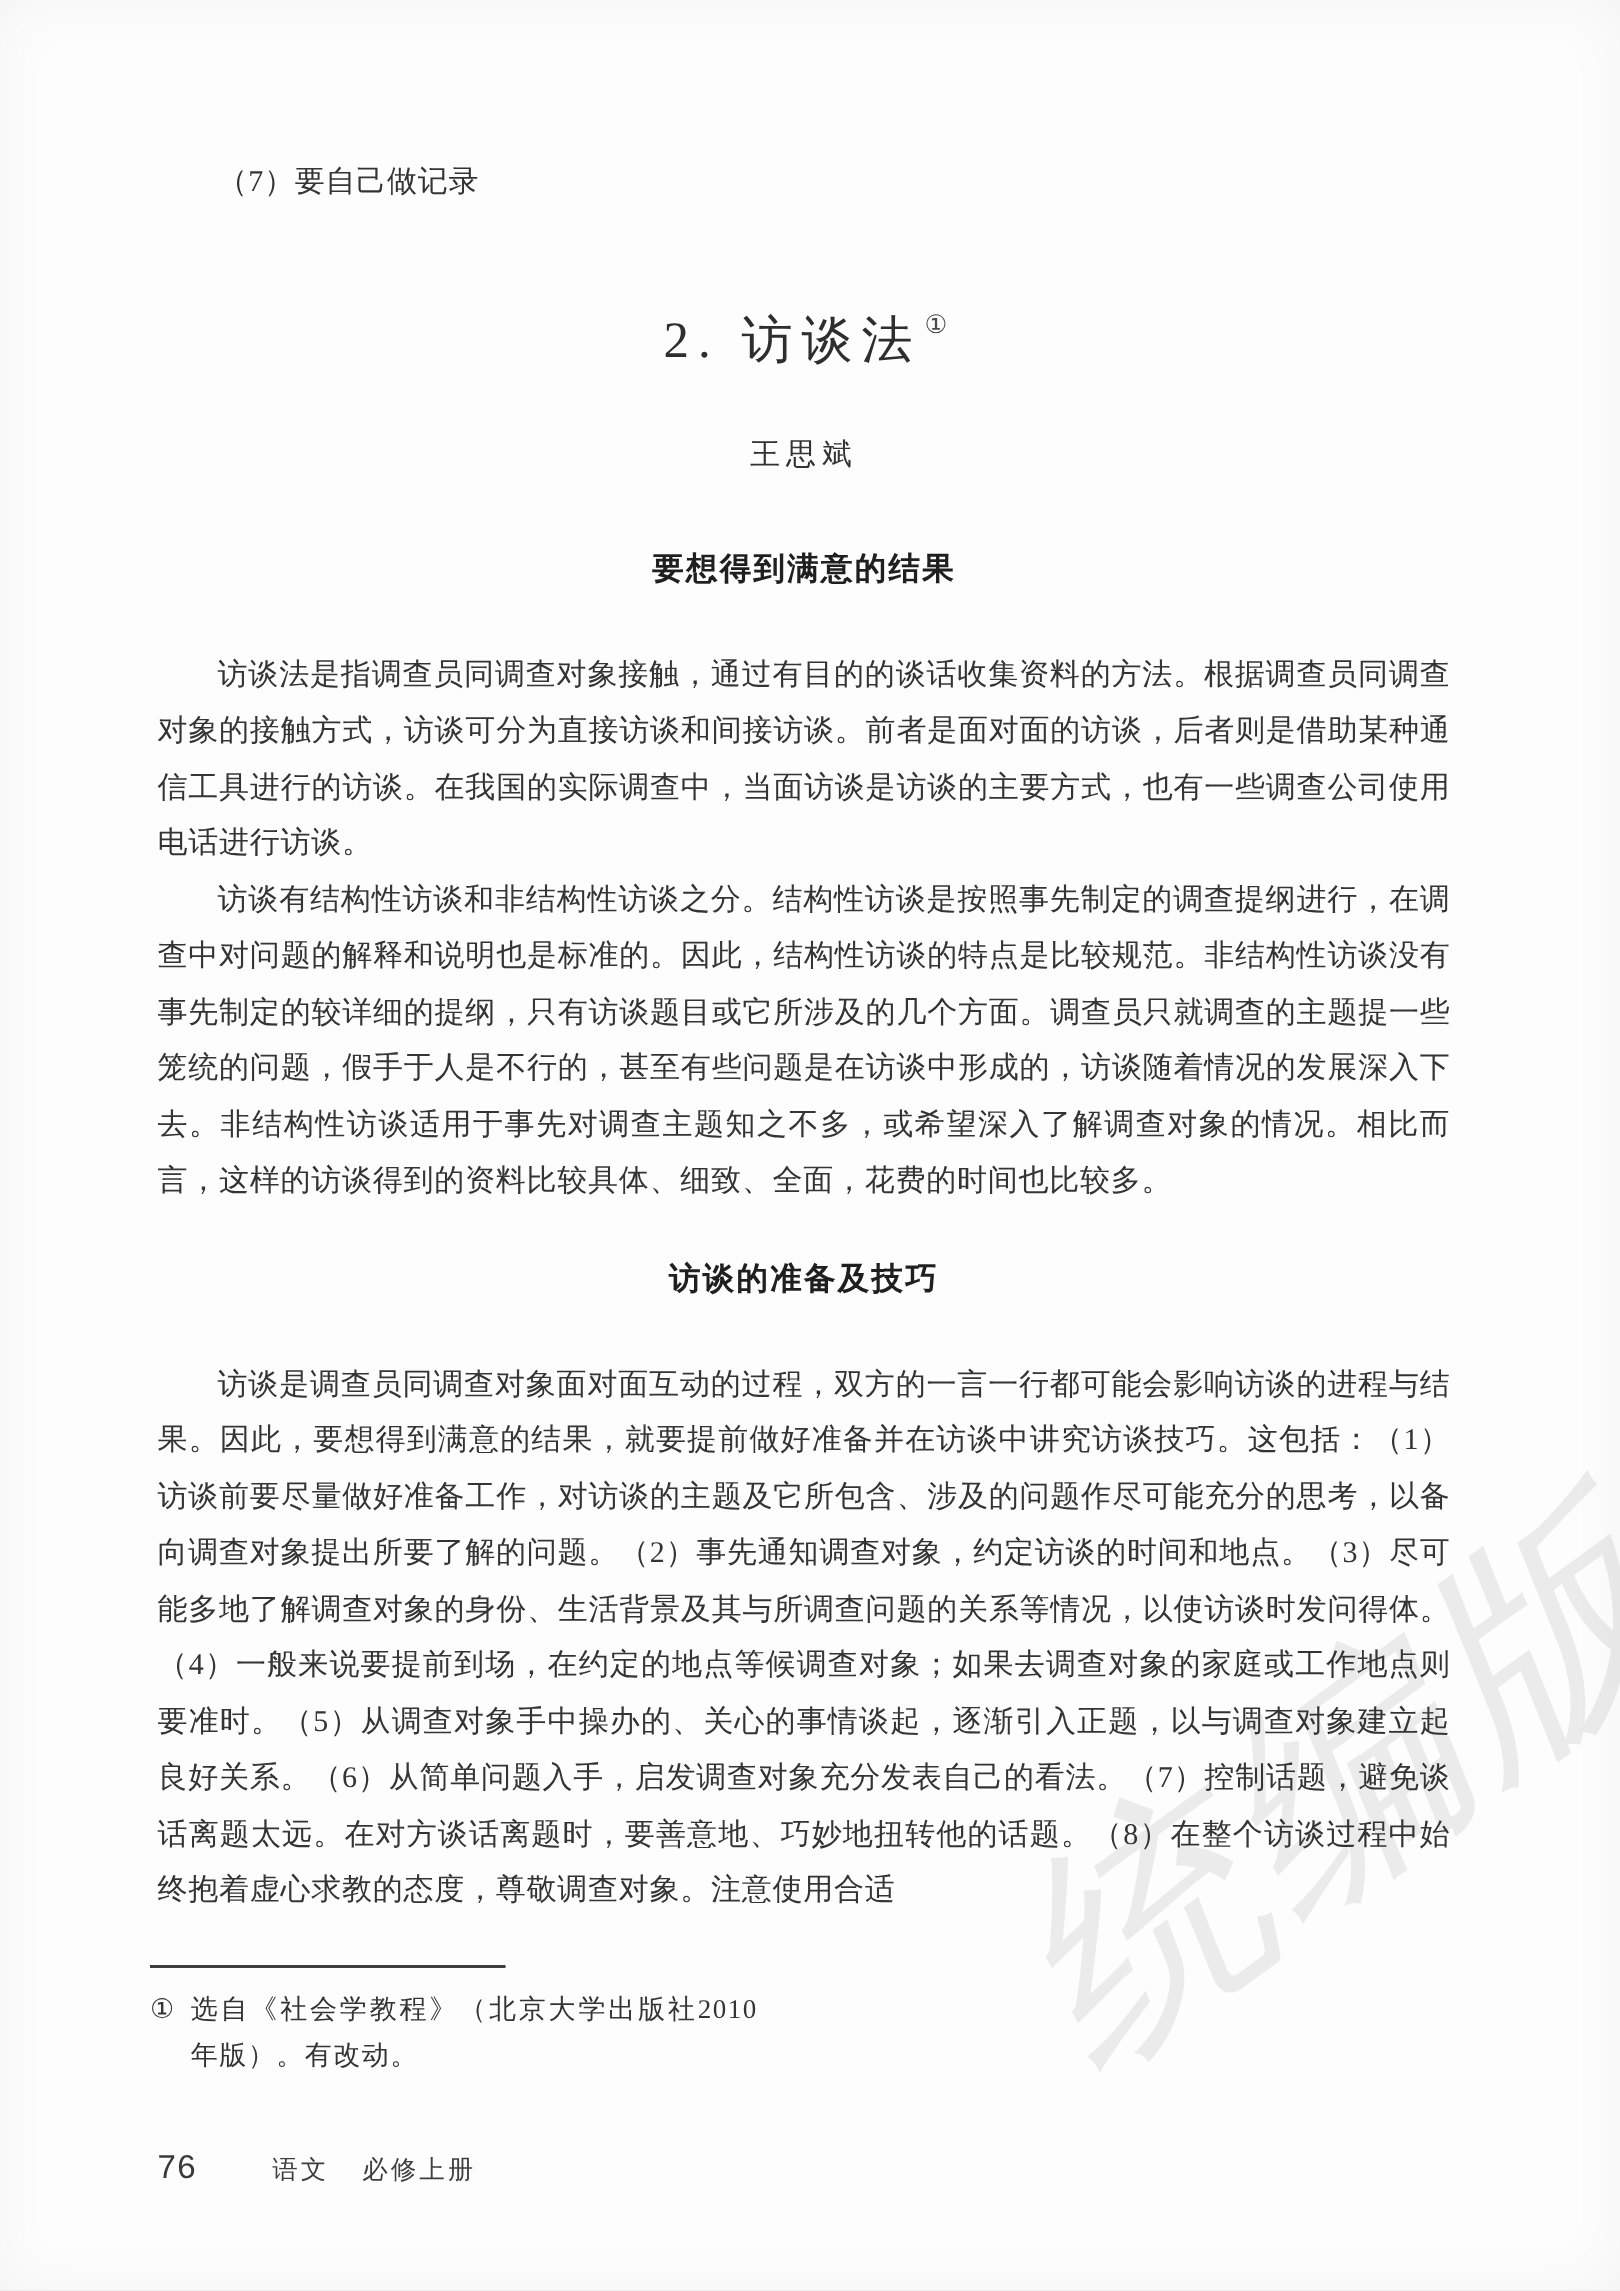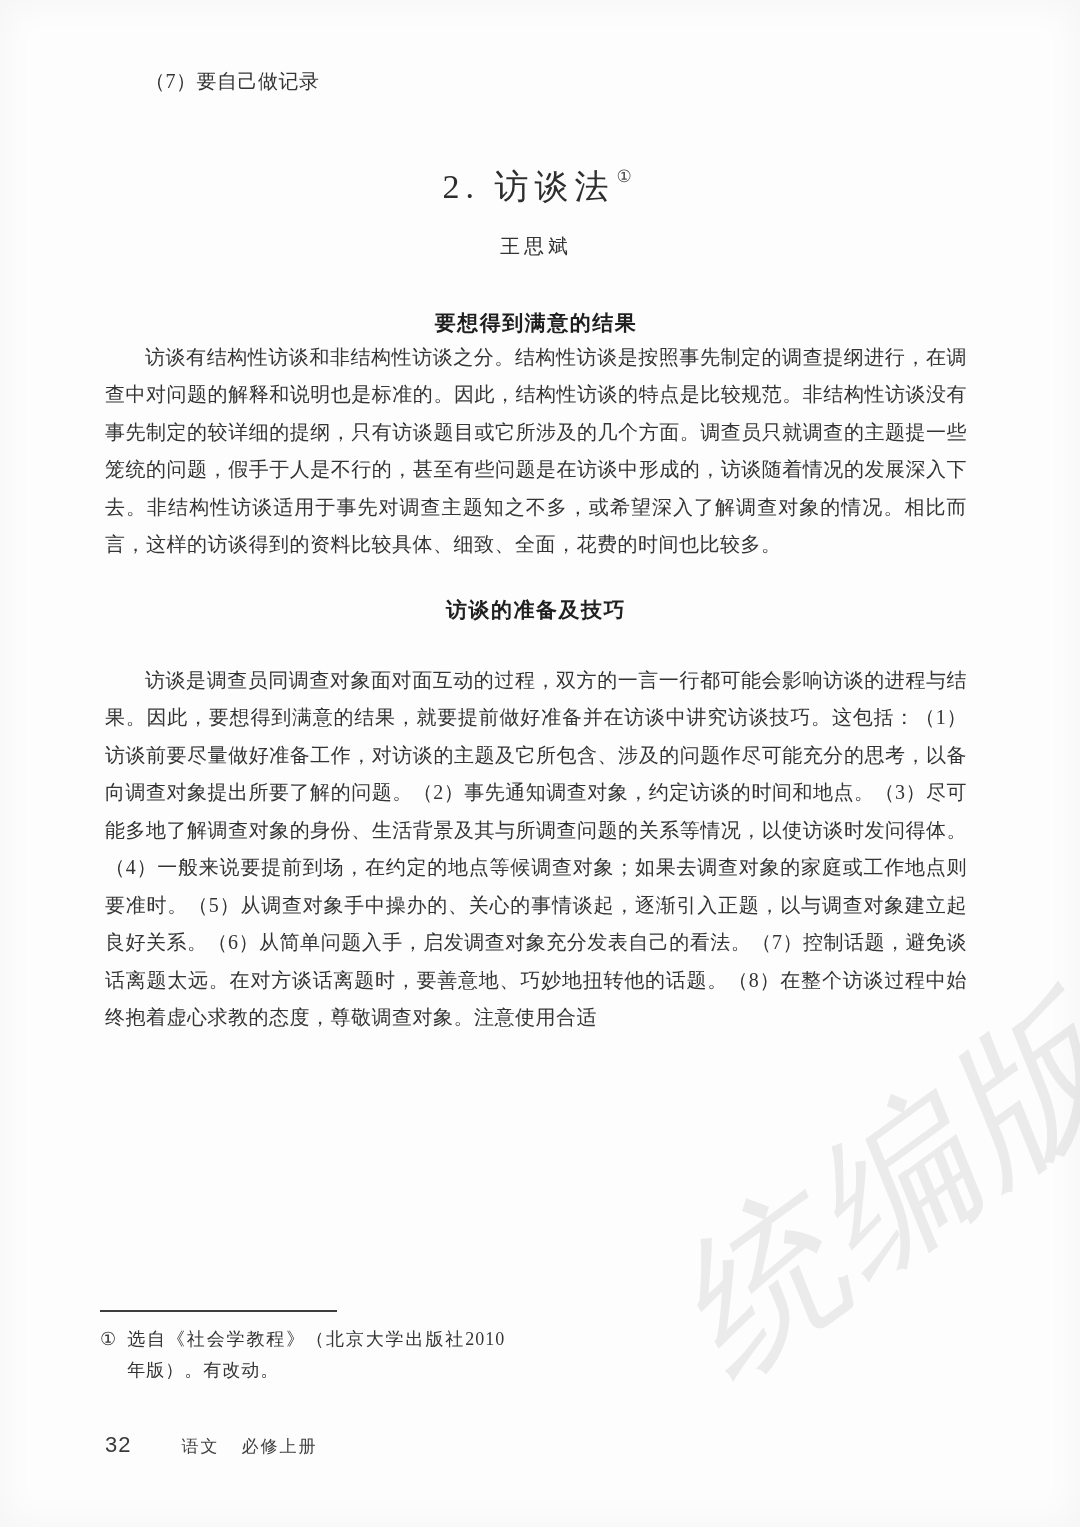--- a/index.html
+++ b/index.html
@@ -22,40 +22,40 @@
     width: 862px;
   }
   .body-text {
     font-size: 20px;
     line-height: 37.5px;
     text-align: justify;
     text-justify: inter-ideograph;
     letter-spacing: 0.5px;
   }
   .indent { text-indent: 2em; }
-  .intro-item { margin-top: 63px; }
+  .intro-item { margin-top: 103px; }
   .article-title {
     margin-top: 56px;
     text-align: center;
     font-size: 34px;
     line-height: 48px;
     font-weight: 400;
     color: #2e2e2e;
     letter-spacing: 6px;
   }
   .article-title sup {
     font-size: 17px;
     letter-spacing: 0;
     position: relative;
     top: -4px;
     left: 2px;
     color: #4a4a4a;
   }
   .article-author {
-    margin-top: 20px;
+    margin-top: 36px;
     text-align: center;
     font-size: 20px;
     line-height: 30px;
     letter-spacing: 4px;
     color: #333;
   }
   .section-heading {
     text-align: center;
     font-size: 21px;
     line-height: 32px;
@@ -127,36 +127,37 @@
 
     <div class="body-text indent intro-item">（7）要自己做记录</div>
 
 
     <h1 class="article-title"><span>2. 访谈法</span><sup>①</sup></h1>
 
     <div class="article-author">王思斌</div>
 
     <h2 class="section-heading heading-1">要想得到满意的结果</h2>
 
+    <p class="body-text indent para-first">访谈法是指调查员同调查对象接触，通过有目的的谈话收集资料的方法。根据调查员同调查对象的接触方式，访谈可分为直接访谈和间接访谈。前者是面对面的访谈，后者则是借助某种通信工具进行的访谈。在我国的实际调查中，当面访谈是访谈的主要方式，也有一些调查公司使用电话进行访谈。</p>
 
     <p class="body-text indent">访谈有结构性访谈和非结构性访谈之分。结构性访谈是按照事先制定的调查提纲进行，在调查中对问题的解释和说明也是标准的。因此，结构性访谈的特点是比较规范。非结构性访谈没有事先制定的较详细的提纲，只有访谈题目或它所涉及的几个方面。调查员只就调查的主题提一些笼统的问题，假手于人是不行的，甚至有些问题是在访谈中形成的，访谈随着情况的发展深入下去。非结构性访谈适用于事先对调查主题知之不多，或希望深入了解调查对象的情况。相比而言，这样的访谈得到的资料比较具体、细致、全面，花费的时间也比较多。</p>
 
     <h2 class="section-heading heading-2">访谈的准备及技巧</h2>
 
     <p class="body-text indent para-first">访谈是调查员同调查对象面对面互动的过程，双方的一言一行都可能会影响访谈的进程与结果。因此，要想得到满意的结果，就要提前做好准备并在访谈中讲究访谈技巧。这包括：（1）访谈前要尽量做好准备工作，对访谈的主题及它所包含、涉及的问题作尽可能充分的思考，以备向调查对象提出所要了解的问题。（2）事先通知调查对象，约定访谈的时间和地点。（3）尽可能多地了解调查对象的身份、生活背景及其与所调查问题的关系等情况，以使访谈时发问得体。（4）一般来说要提前到场，在约定的地点等候调查对象；如果去调查对象的家庭或工作地点则要准时。（5）从调查对象手中操办的、关心的事情谈起，逐渐引入正题，以与调查对象建立起良好关系。（6）从简单问题入手，启发调查对象充分发表自己的看法。（7）控制话题，避免谈话离题太远。在对方谈话离题时，要善意地、巧妙地扭转他的话题。（8）在整个访谈过程中始终抱着虚心求教的态度，尊敬调查对象。注意使用合适</p>
 
   </div>
 
   <div class="footnote-block">
     <div class="footnote-rule"></div>
     <div class="footnote">
       <span class="footnote-marker">①</span>
       <span class="footnote-text">选自《社会学教程》（北京大学出版社2010年版）。有改动。</span>
     </div>
   </div>
 
   <div class="page-footer">
-    <span class="page-number">32</span>
+    <span class="page-number">76</span>
     <span class="footer-subject">语文</span>
     <span class="footer-volume">必修上册</span>
   </div>
 
 </div>
 
 </body></html>

